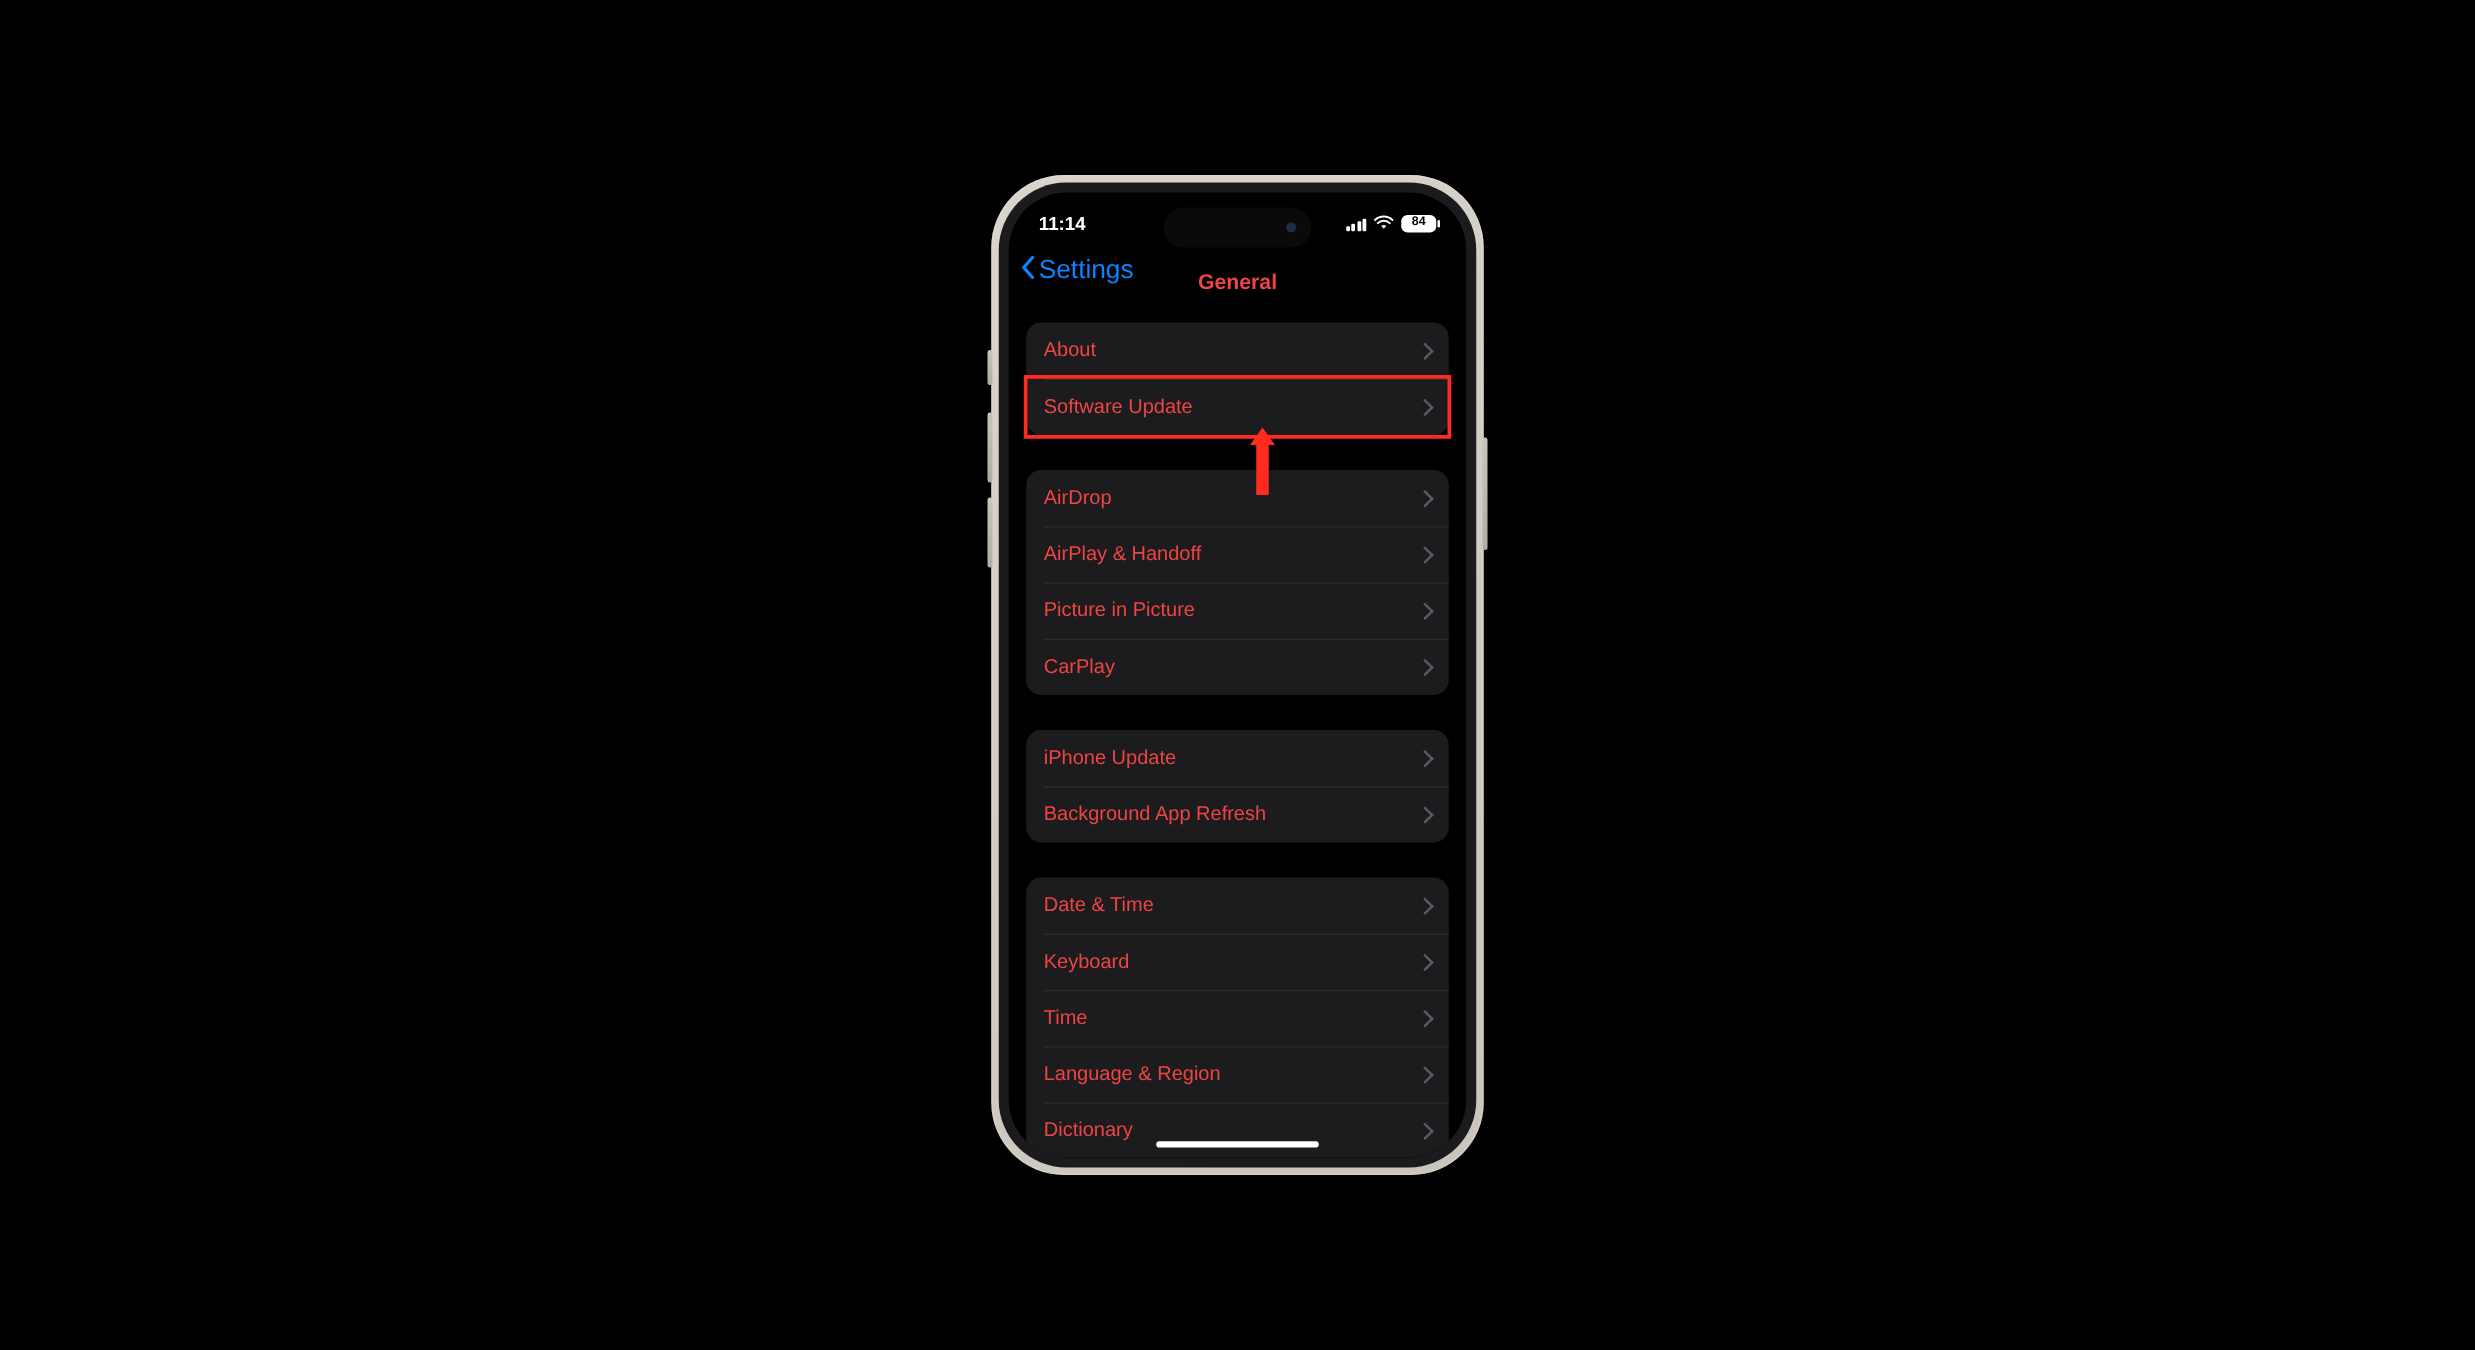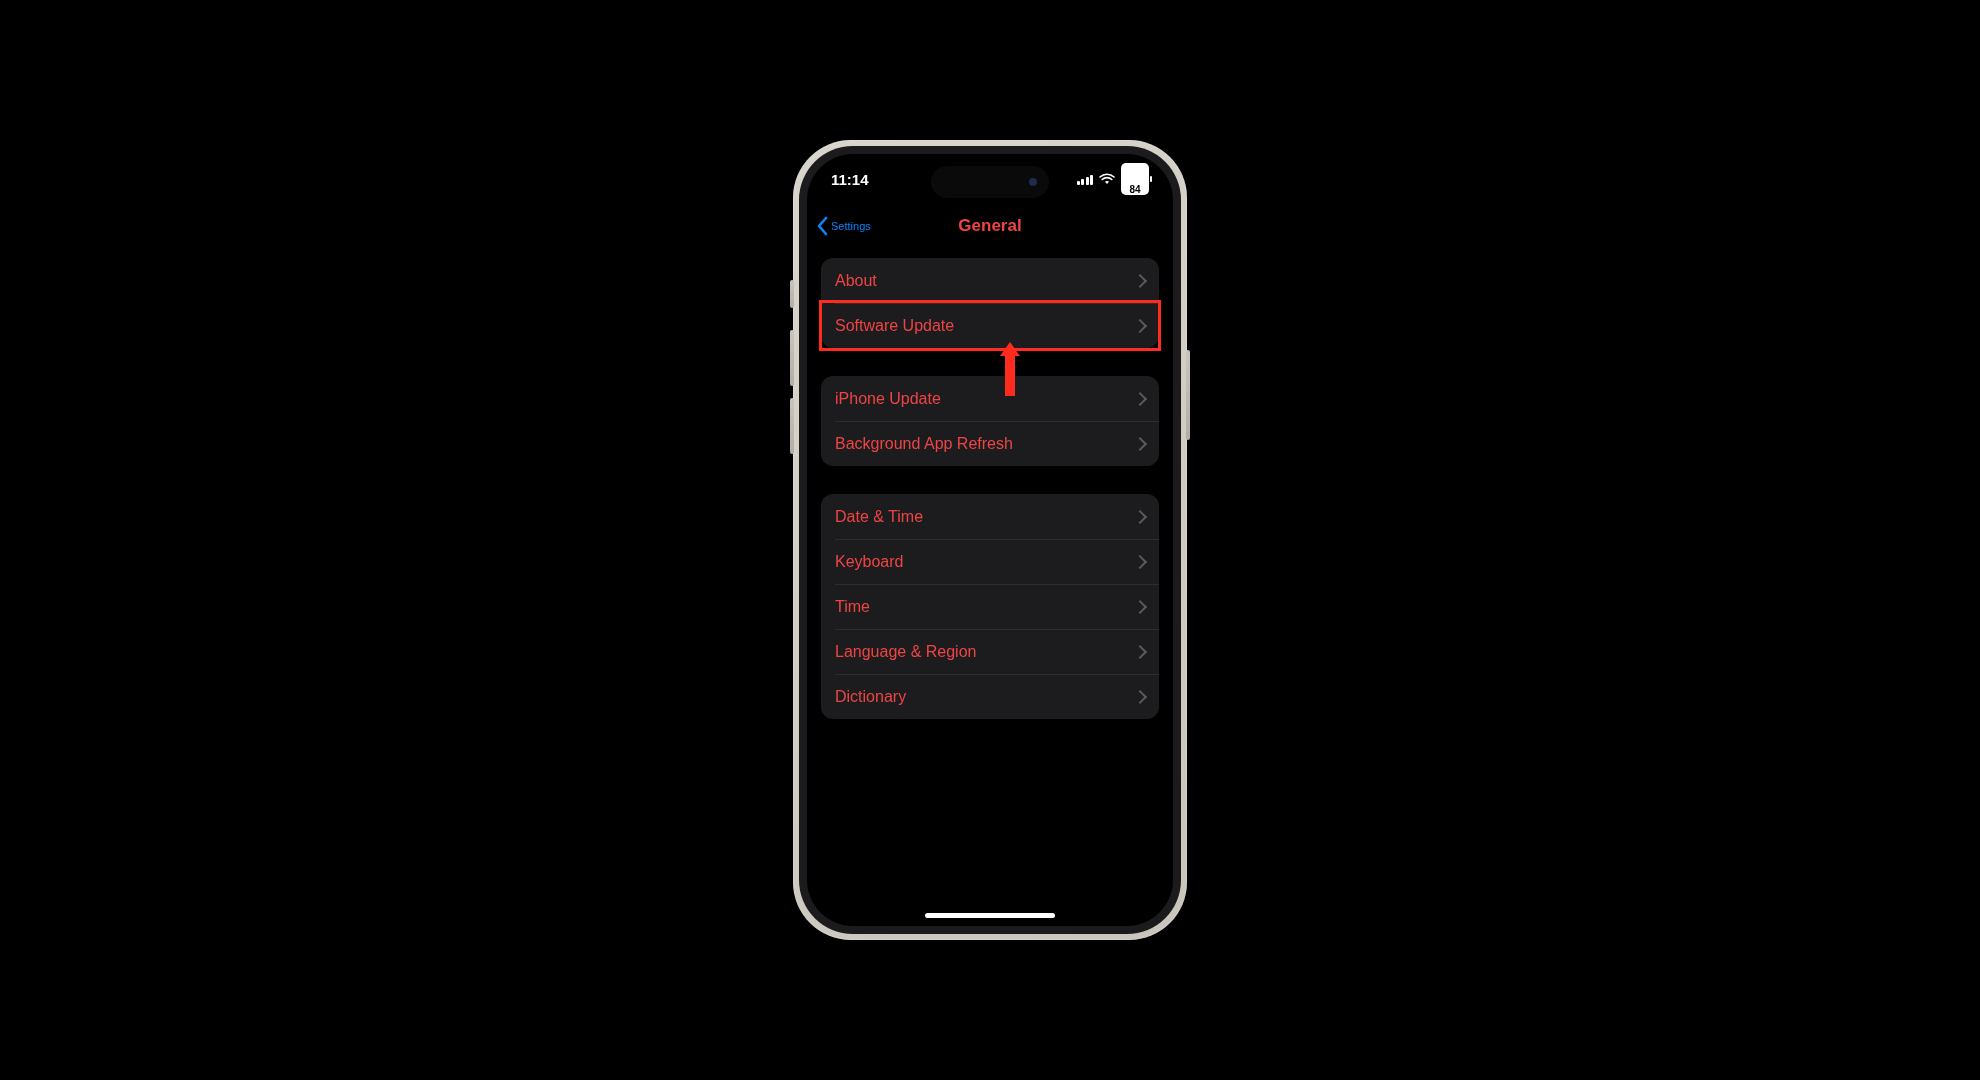--- a/index.html
+++ b/index.html
@@ -101,27 +101,27 @@
 
   .signal-icon { display:flex; align-items:flex-end; gap:1.5px; height:11px; }
   .signal-icon span { width:3px; background:#fff; border-radius:1px; display:block; }
   .signal-icon span:nth-child(1){height:4px;}
   .signal-icon span:nth-child(2){height:6px;}
   .signal-icon span:nth-child(3){height:8px;}
   .signal-icon span:nth-child(4){height:10px;}
 
   .battery-pill {
     position:relative;
-    width:28px; height:32px;
+    width:28px; height:14px;
     border-radius:5px;
     background:#fff;
     color:#000;
     font-size:10px;
     font-weight:700;
-    display:flex; align-items:flex-end; justify-content:center;
+    display:flex; align-items:flex-start; justify-content:center;
   }
   .battery-pill::after{
     content:"";
     position:absolute;
     right:-3px; top:50%; transform:translateY(-50%);
     width:2px; height:6px; border-radius:1px; background:#fff;
   }
 
   
   .content {
@@ -139,24 +139,24 @@
   }
   .nav-title {
     color:#ef4444;
     font-size:17px;
     font-weight:600;
   }
   .back-btn {
     position:absolute;
     left:4px; top:0; bottom:0;
     display:flex;
-    align-items:center;
+    align-items:flex-start;
     gap:2px;
     padding:0 6px;
-    font-size:11px;
+    font-size:21px;
     font-weight:400;
   }
 
   .scroll {
     position:absolute;
     top:44px; left:0; right:0; bottom:0;
     padding: 10px 14px 0;
     overflow:hidden;
   }
 
@@ -283,20 +283,38 @@
                 <span>About</span>
                 <span class="chev"></span>
               </div>
               <div class="row">
                 <span>Software Update</span>
                 <span class="chev"></span>
               </div>
             </div>
             <div class="group">
               <div class="row">
+                <span>AirDrop</span>
+                <span class="chev"></span>
+              </div>
+              <div class="row">
+                <span>AirPlay &amp; Handoff</span>
+                <span class="chev"></span>
+              </div>
+              <div class="row">
+                <span>Picture in Picture</span>
+                <span class="chev"></span>
+              </div>
+              <div class="row">
+                <span>CarPlay</span>
+                <span class="chev"></span>
+              </div>
+            </div>
+            <div class="group">
+              <div class="row">
                 <span>iPhone Update</span>
                 <span class="chev"></span>
               </div>
               <div class="row">
                 <span>Background App Refresh</span>
                 <span class="chev"></span>
               </div>
             </div>
             <div class="group">
               <div class="row">

